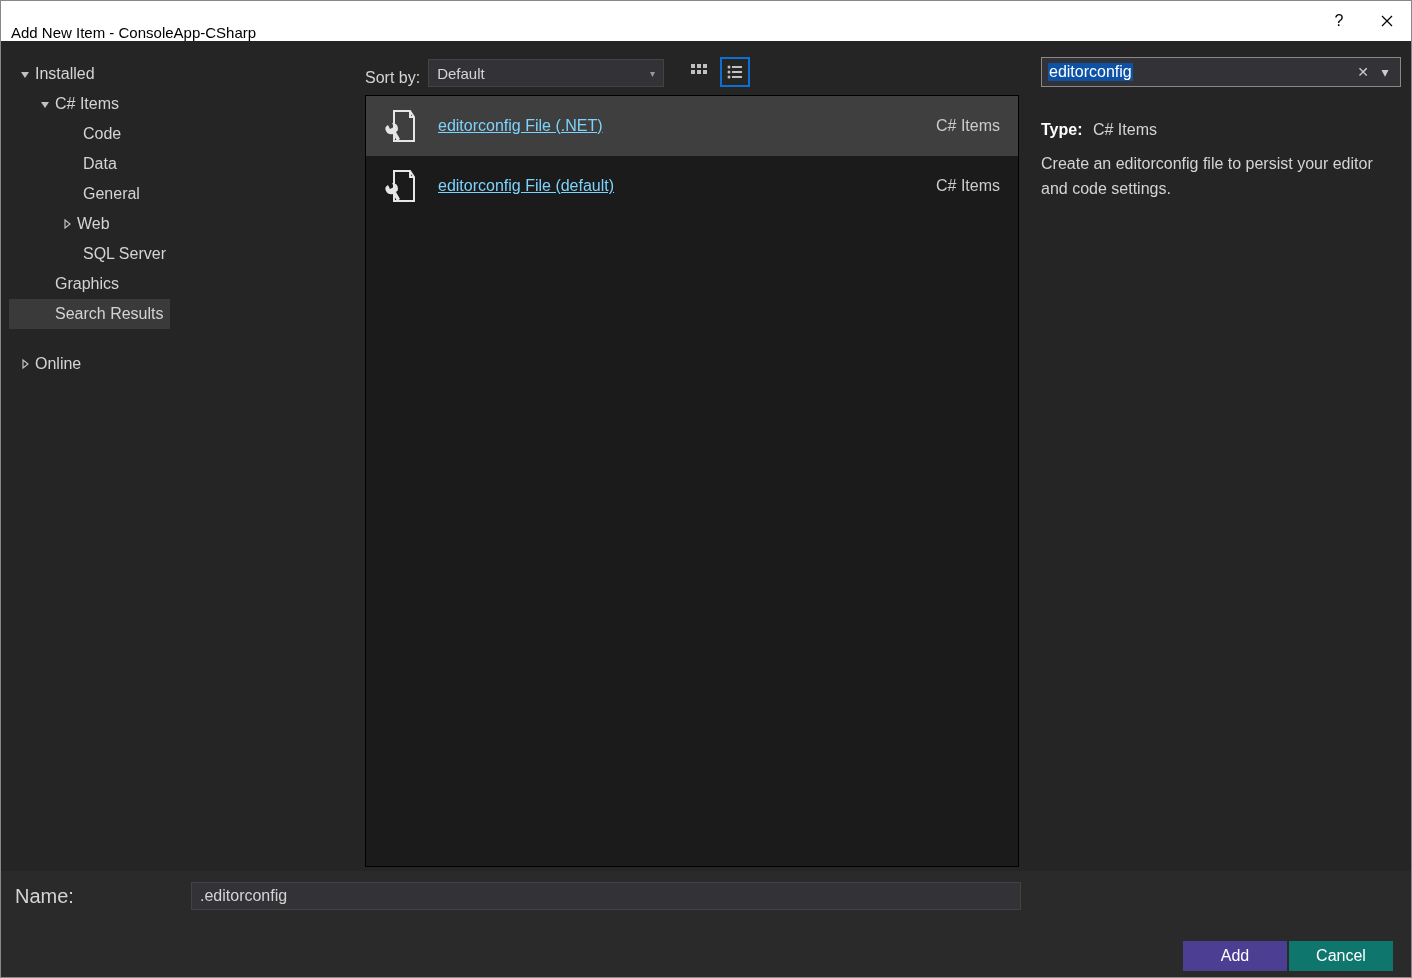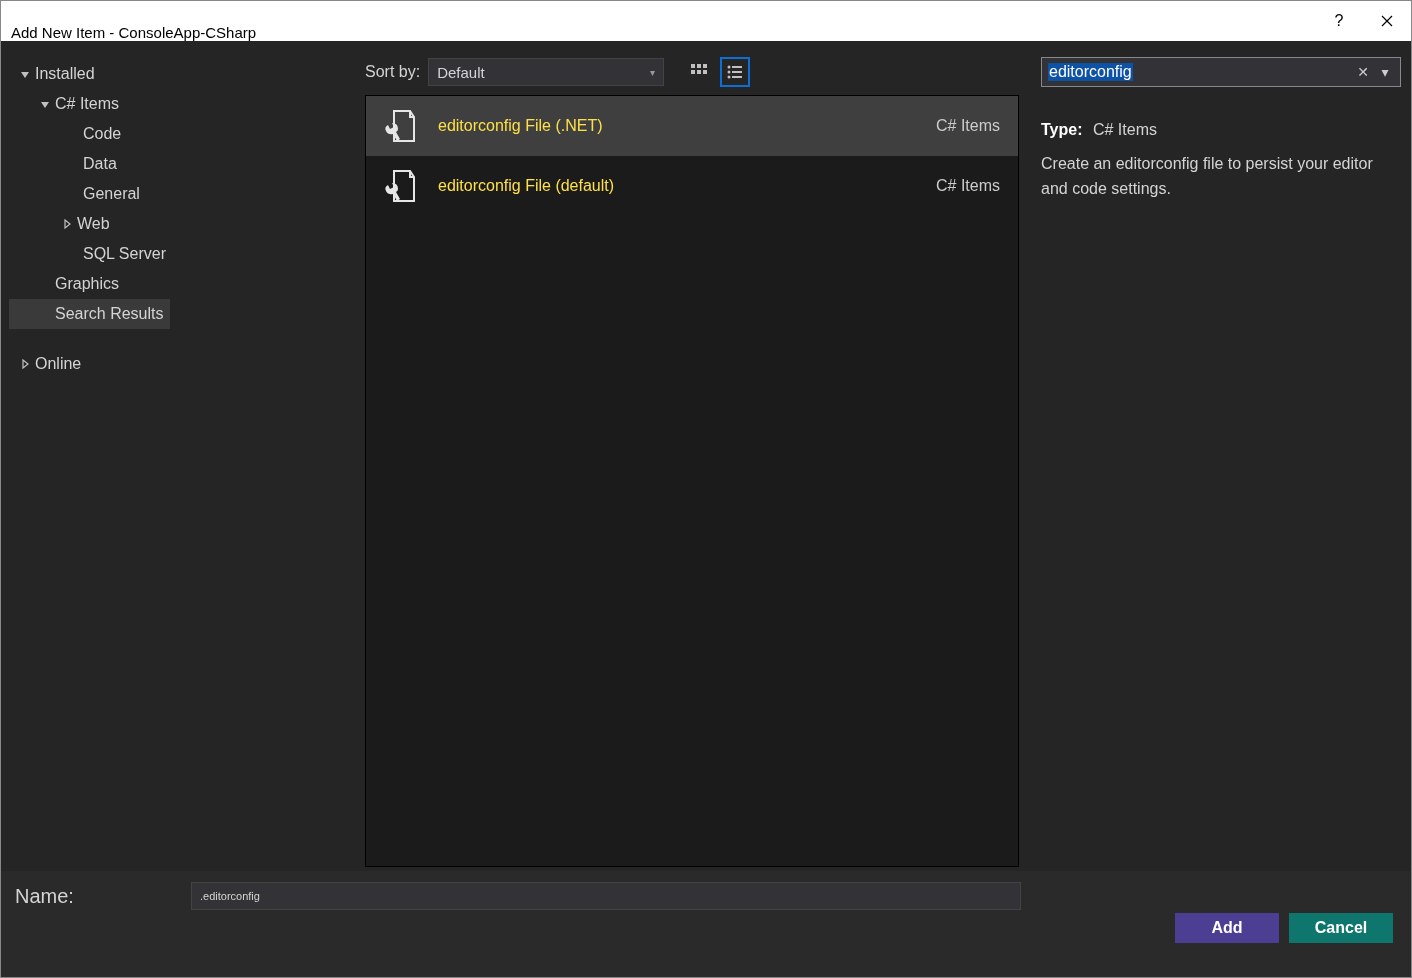--- a/index.html
+++ b/index.html
@@ -88,21 +88,21 @@
 
 .center {
   flex: 1;
   display: flex;
   flex-direction: column;
   padding: 16px 12px 4px 2px;
   min-width: 0;
 }
 .toolbar {
   display: flex;
-  align-items: center;
+  align-items: flex-end;
   height: 30px;
   margin-bottom: 8px;
   gap: 6px;
 }
 .sort-label {
   font-size: 16px;
   color: #d4d4d4;
   padding-right: 2px;
 }
 .sort-select {
@@ -147,21 +147,22 @@
   width: 42px;
   height: 42px;
   display: flex;
   align-items: center;
   justify-content: center;
   margin-right: 18px;
 }
 .tpl-name {
   flex: 1;
   font-size: 16px;
-  color: #fde047;
+  color: #7dd3fc;
+  text-decoration: underline;
 }
 .tpl-cat {
   font-size: 16px;
   color: #cccccc;
 }
 
 .rightpane {
   width: 380px;
   padding: 16px 10px 0 10px;
   display: flex;
@@ -213,32 +214,31 @@
   width: 176px;
   font-size: 20px;
   color: #d4d4d4;
 }
 .name-input {
   width: 830px;
   height: 28px;
   background: #333337;
   border: 1px solid #434346;
   color: #d4d4d4;
-  font-size: 11px;
+  font-size: 16px;
   padding: 0 8px;
   outline: none;
 }
 .buttons-row {
   flex: 1;
   display: flex;
-  align-items: flex-start;
+  align-items: flex-end;
   justify-content: flex-end;
   padding: 0 18px 6px 0;
-  gap: 10px;
-  font-weight: bold;
+  gap: 2px;
 }
 .btn {
   width: 104px;
   height: 30px;
   font-size: 16px;
   color: #fff;
   border: none;
   display: flex;
   align-items: center;
   justify-content: center;

